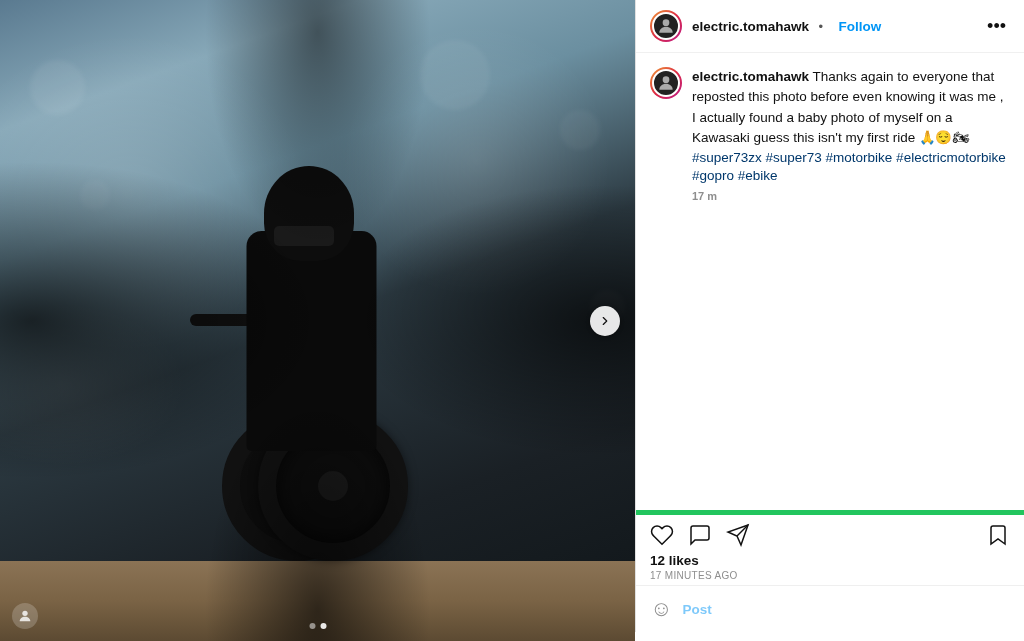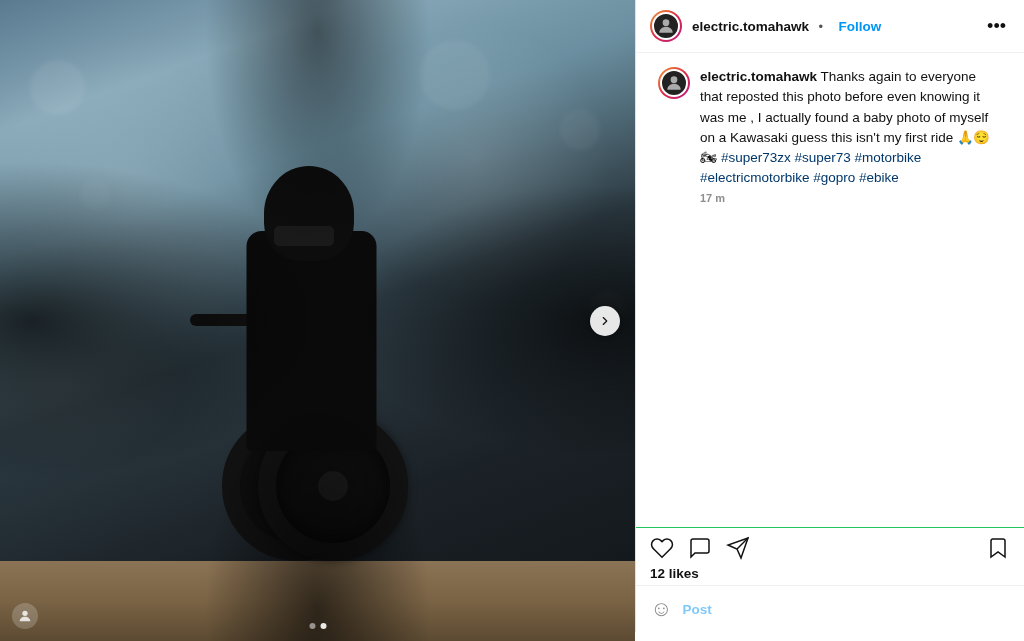--- a/index.html
+++ b/index.html
@@ -326,21 +326,21 @@
     .header-more {
       font-size: 18px;
       color: #111;
       cursor: pointer;
       padding: 0 4px;
     }
 
     
     .caption-area {
       flex: 1;
-      padding: 14px 22px 10px;
+      padding: 14px 14px 10px;
       overflow-y: auto;
     }
 
     .caption-row {
       display: flex;
       gap: 10px;
     }
 
     .caption-avatar {
       width: 32px;
@@ -393,21 +393,21 @@
     .caption-time {
       font-size: 11px;
       color: #8e8e8e;
       margin-top: 6px;
       font-weight: bold;
     }
 
     
     .actions-bar {
       padding: 8px 14px 4px;
-      border-top: 1px solid #22c55e;
+      border-top: 5px solid #22c55e;
     }
 
     .action-icons {
       display: flex;
       align-items: center;
       justify-content: space-between;
     }
 
     .action-icons-left {
       display: flex;
@@ -596,20 +596,21 @@
         </div>
       </div>
 
       <div class="action-icon">
         <svg viewBox="0 0 24 24" fill="none" stroke="#111" stroke-width="1.5">
             <path d="M19 21l-7-5-7 5V5a2 2 0 0 1 2-2h10a2 2 0 0 1 2 2z"></path>
           </svg>
       </div>
     </div>
     <div class="likes-row">12 likes</div>
+    <div class="time-row">17 MINUTES AGO</div>
   </div>
 
   <div class="comment-box">
     <span class="emoji-btn">☺</span>
     <button class="post-btn dim">Post</button>
   </div>
 
 </div>
 
 </body></html>

